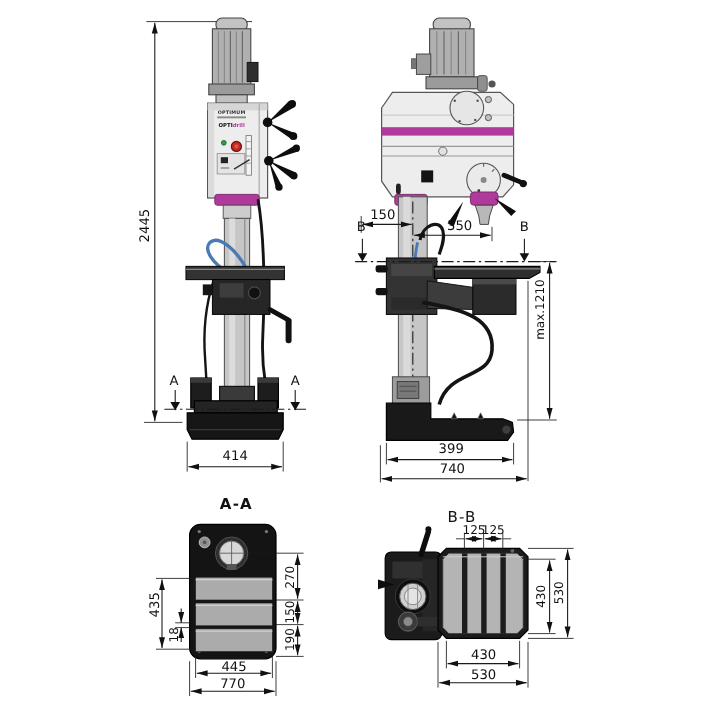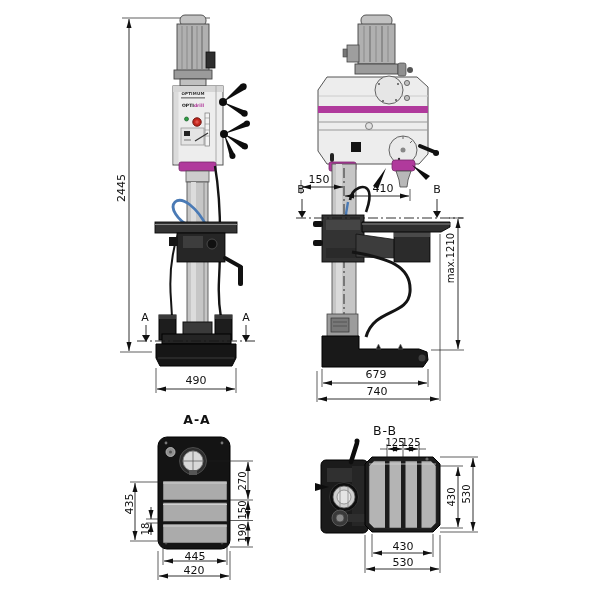--- a/index.html
+++ b/index.html
@@ -332,42 +332,42 @@
     <line class="t2" x1="372" y1="534" x2="372" y2="557"></line>
     <line class="t2" x1="433" y1="534" x2="433" y2="557"></line>
     <line class="t" x1="373" y1="553" x2="432" y2="553" marker-start="url(#ar)" marker-end="url(#ar)"></line>
     <line class="t2" x1="365" y1="535" x2="365" y2="573"></line>
     <line class="t2" x1="440" y1="535" x2="440" y2="573"></line>
     <line class="t" x1="366" y1="569" x2="439" y2="569" marker-start="url(#ar)" marker-end="url(#ar)"></line>
   </g>
 </svg>
 
   <div class="lbl rot" style="left:121px;top:188px;">2445</div>
-  <div class="lbl" style="left:196px;top:380px;">490</div>
+  <div class="lbl" style="left:196px;top:380px;">414</div>
   <div class="lbl" style="left:145px;top:317px;">A</div>
   <div class="lbl" style="left:246px;top:317px;">A</div>
   <div class="lbl brand" style="left:193px;top:94px;">OPTIMUM</div>
   <div class="lbl model" style="left:193px;top:106px;"><span>OPTI</span><span class="suffix">drill</span></div>
 
   <div class="lbl" style="left:319px;top:179px;">150</div>
-  <div class="lbl" style="left:383px;top:188px;">410</div>
+  <div class="lbl" style="left:383px;top:188px;">350</div>
   <div class="lbl" style="left:301px;top:189px;">B</div>
   <div class="lbl" style="left:437px;top:189px;">B</div>
   <div class="lbl rot sm" style="left:451px;top:258px;">max.1210</div>
-  <div class="lbl" style="left:376px;top:374px;">679</div>
+  <div class="lbl" style="left:376px;top:374px;">399</div>
   <div class="lbl" style="left:377px;top:391px;">740</div>
 
   <div class="lbl ttl" style="left:197px;top:420px;font-weight:bold;">A-A</div>
   <div class="lbl rot sm" style="left:243px;top:481px;">270</div>
   <div class="lbl rot sm" style="left:243px;top:510px;">150</div>
   <div class="lbl rot sm" style="left:243px;top:533px;">190</div>
   <div class="lbl rot" style="left:129px;top:504px;">435</div>
   <div class="lbl rot sm" style="left:146px;top:529px;">18</div>
   <div class="lbl" style="left:195px;top:556px;text-align:center;">445</div>
-  <div class="lbl" style="left:194px;top:570px;">420</div>
+  <div class="lbl" style="left:194px;top:570px;">770</div>
 
   <div class="lbl ttl" style="left:385px;top:431px;">B-B</div>
   <div class="lbl sm" style="left:395px;top:443px;">125</div>
   <div class="lbl sm" style="left:411px;top:443px;">125</div>
   <div class="lbl rot sm" style="left:452px;top:497px;">430</div>
   <div class="lbl rot sm" style="left:467px;top:494px;">530</div>
   <div class="lbl" style="left:403px;top:546px;">430</div>
   <div class="lbl" style="left:403px;top:562px;">530</div>
 
 </div>

